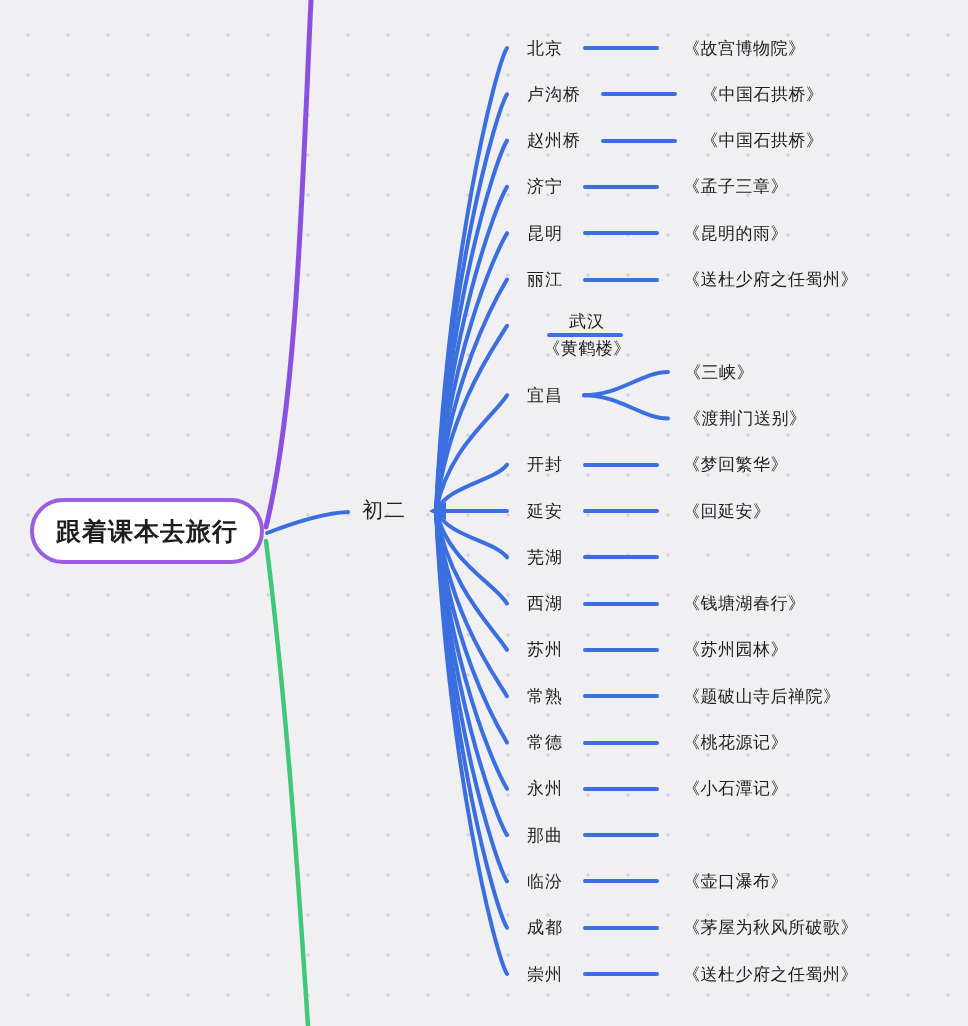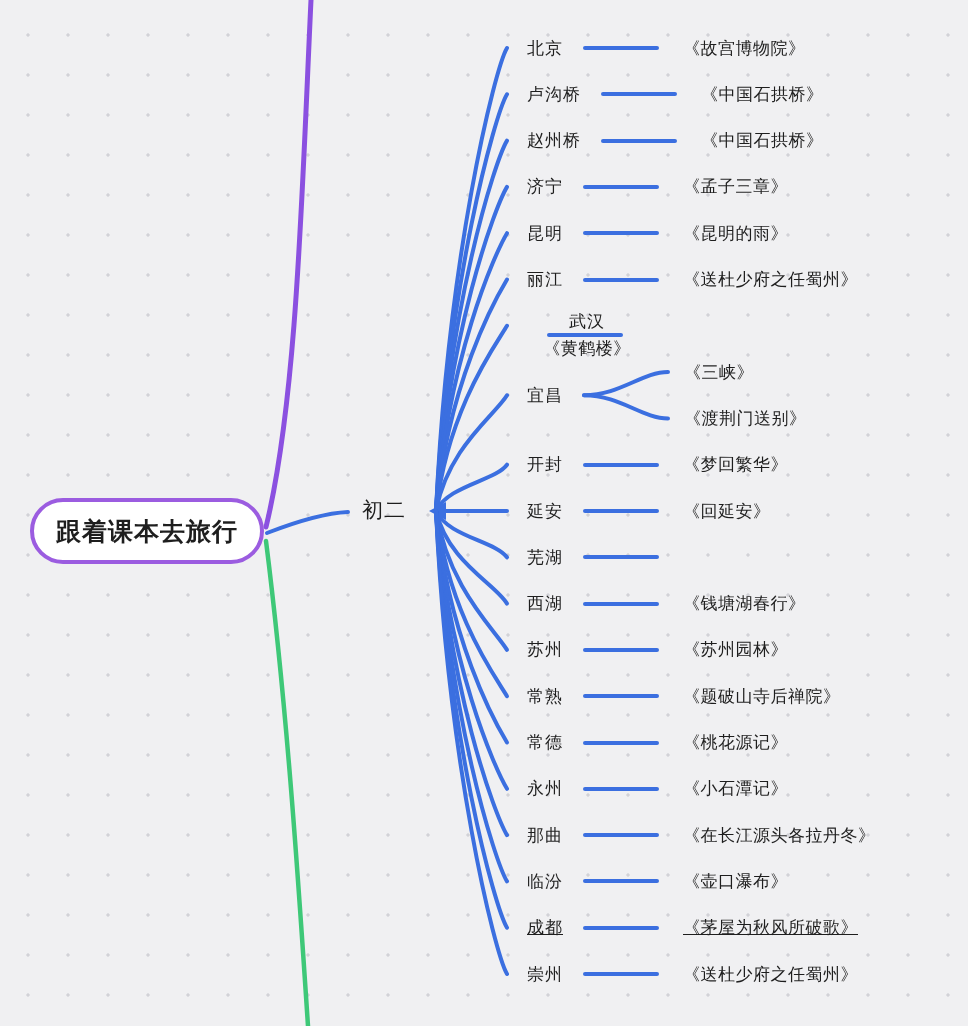--- a/index.html
+++ b/index.html
@@ -171,28 +171,27 @@
       <span class="work">《桃花源记》</span>
     </div>
       <div class="row" style="top: 772.8px;">
       <span class="city">永州</span>
       <div class="hline"></div>
       <span class="work">《小石潭记》</span>
     </div>
       <div class="row" style="top: 819.1px;">
       <span class="city">那曲</span>
       <div class="hline"></div>
-      <span class="work">《在长江源头各拉丹冬》</span>
     </div>
       <div class="row" style="top: 865.4px;">
       <span class="city">临汾</span>
       <div class="hline"></div>
       <span class="work">《壶口瀑布》</span>
     </div>
-      <div class="row" style="top: 911.7px; text-decoration: underline;">
+      <div class="row" style="top: 911.7px;">
       <span class="city">成都</span>
       <div class="hline"></div>
       <span class="work">《茅屋为秋风所破歌》</span>
     </div>
       <div class="row" style="top: 958px;">
       <span class="city">崇州</span>
       <div class="hline"></div>
       <span class="work">《送杜少府之任蜀州》</span>
     </div>
     </div>

